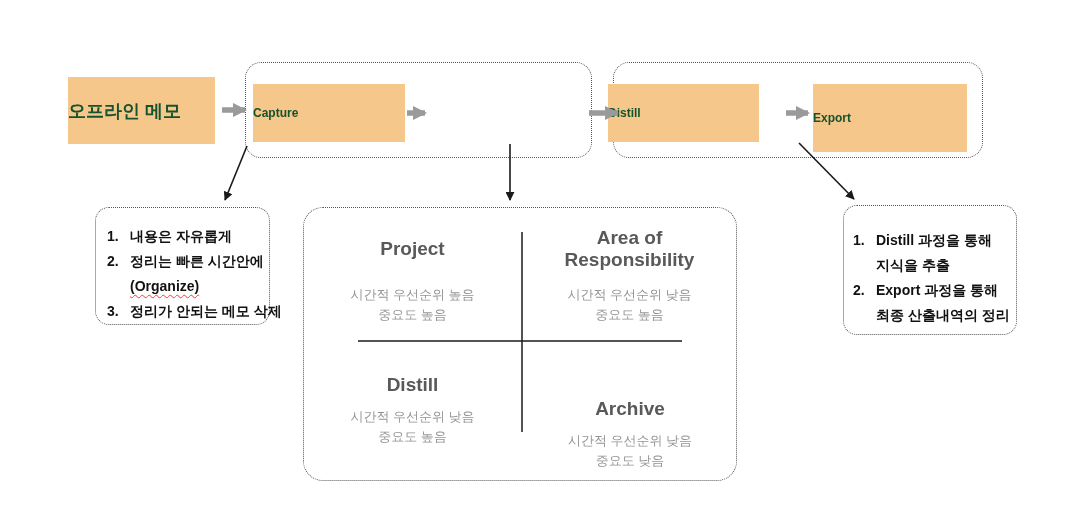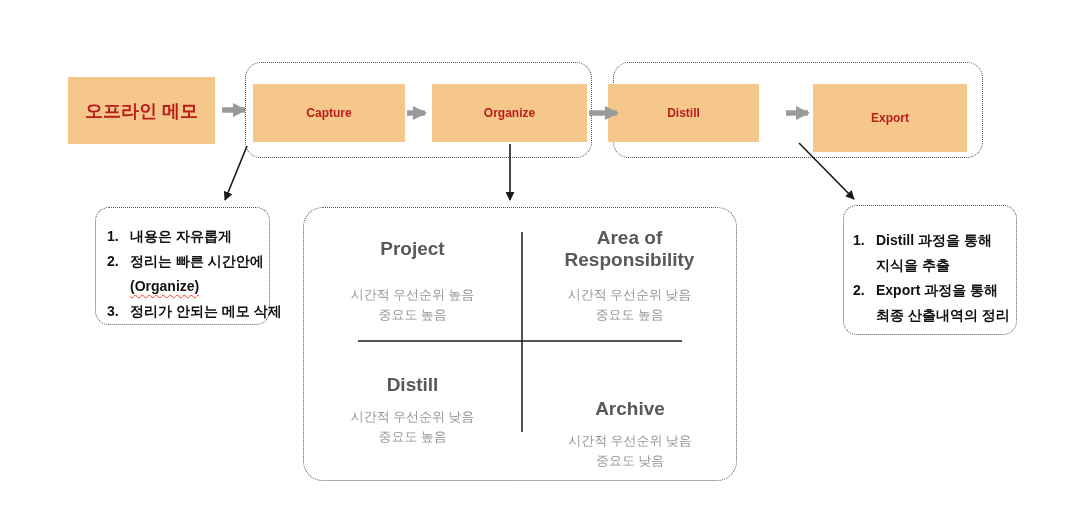--- a/index.html
+++ b/index.html
@@ -2,22 +2,22 @@
 <html><head>
 <meta charset="utf-8">
 <style>
   html,body{margin:0;padding:0;background:#fff;}
   .canvas{
     position:relative;width:1079px;height:524px;background:#fff;overflow:hidden;
     font-family:"Liberation Sans","DejaVu Sans",sans-serif;color:#111;
   }
   
   .obox{
-    position:absolute;background:#F6C78A;display:flex;align-items:center;justify-content:center;
-    font-weight:700;color:#b91c1c;text-align:center;
+    position:absolute;background:#F6C78A;display:flex;align-items:center;justify-content:flex-start;
+    font-weight:700;color:#14532d;text-align:center;
   }
   .memo{left:68px;top:77px;width:147px;height:67px;font-size:18px;}
   .step{font-size:12px;}
   .s-capture{left:253px;top:84px;width:152px;height:58px;}
   .s-organize{left:432px;top:84px;width:155px;height:58px;}
   .s-distill{left:608px;top:84px;width:151px;height:58px;}
   .s-export{left:813px;top:84px;width:154px;height:68px;}
   
   .group{position:absolute;border:1.5px dotted #555;border-radius:16px;box-sizing:border-box;background:transparent;}
   .g1{left:245px;top:62px;width:347px;height:96px;}
@@ -38,21 +38,21 @@
   .qcell{position:absolute;text-align:center;}
   .q-tl{left:303px;top:226px;width:219px;}
   .q-tr{left:522px;top:226px;width:215px;}
   .q-bl{left:303px;top:372px;width:219px;}
   .q-br{left:544px;top:372px;width:172px;margin-top:24px;}
   .qtitle{display:flex;align-items:center;justify-content:center;font-size:19px;font-weight:700;
     color:#595959;line-height:1.14;}
   .q-tl .qtitle,.q-tr .qtitle{height:46px;}
   .q-bl .qtitle,.q-br .qtitle{height:26px;}
   .qtl{display:block;}
-  .qsub{font-size:13px;color:#949494;line-height:1.55;font-weight:400;font-family:Liberation Serif, serif;}
+  .qsub{font-size:13px;color:#949494;line-height:1.55;font-weight:400;}
   .q-tl .qsub,.q-tr .qsub{margin-top:13px;}
   .q-bl .qsub,.q-br .qsub{margin-top:9px;}
   .qsl{display:block;}
   
   .overlay{position:absolute;left:0;top:0;pointer-events:none;}
   .ga{stroke:#9A9A9A;stroke-width:5.5;}
   .ba{stroke:#1A1A1A;stroke-width:1.6;}
   .ql{stroke:#1A1A1A;stroke-width:1.5;}
 </style>
 </head>
@@ -61,23 +61,20 @@
 <div class="canvas">
 
   <div class="group g1"></div>
   <div class="group g2"></div>
 
   <div class="obox memo">
     <span>오프라인 메모</span>
   </div>
   <div class="obox step s-capture">
     <span>Capture</span>
-  </div>
-  <div class="obox step s-organize">
-    <span>Organize</span>
   </div>
   <div class="obox step s-distill">
     <span>Distill</span>
   </div>
   <div class="obox step s-export">
     <span>Export</span>
   </div>
 
   <div class="note note-left">
     <div class="nrow">

